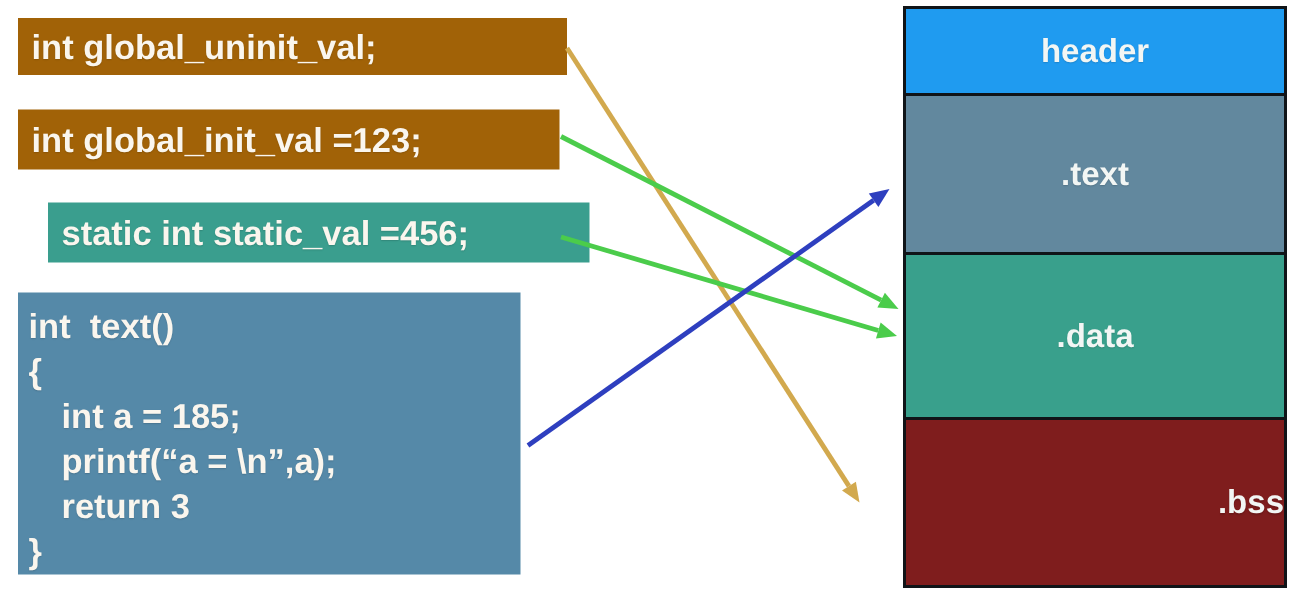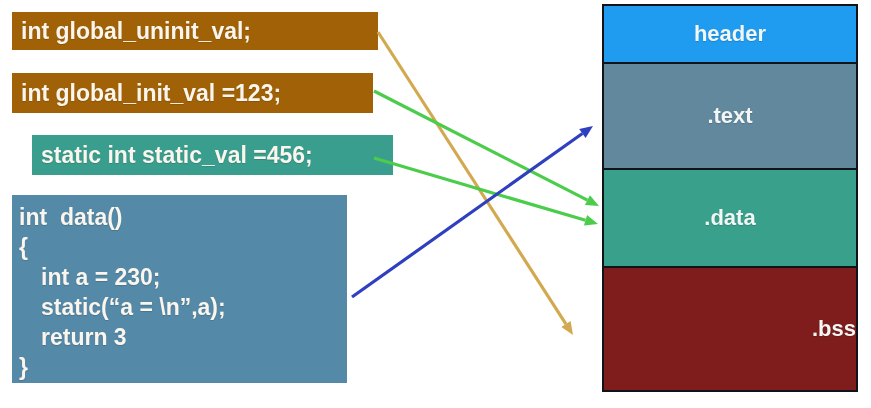--- a/index.html
+++ b/index.html
@@ -58,21 +58,21 @@
     justify-content: center;
     color: #f2f6f4;
     font-weight: bold;
     font-size: 22px;
     border-bottom: 2px solid #101418;
     text-shadow: 0 1px 1px rgba(0,0,0,0.15);
   }
   .mem-section:last-child { border-bottom: none; }
   #sec-header { height: 58px;  }
   #sec-text   { height: 106px; }
-  #sec-data   { height: 98px; }
+  #sec-data   { height: 110px; }
   #sec-bss    { flex: 1; }
 
   #arrow-layer {
     position: absolute;
     left: 0; top: 0;
     width: 871px; height: 408px;
     pointer-events: none;
   }
 </style>
 </head>
@@ -86,24 +86,24 @@
 
   <div class="code-box" id="box-global-init" style="background: #a16207;">
     <span>int global_init_val =123;</span>
   </div>
 
   <div class="code-box" id="box-static-val" style="background: rgb(58, 158, 142); margin-left: 20px;">
     <span>static int static_val =456;</span>
   </div>
 
   <div class="code-box" id="box-main" style="background: rgb(85, 137, 168);">
-    <div class="code-line">int  data()</div>
+    <div class="code-line">int  text()</div>
     <div class="code-line">{</div>
-    <div class="code-line indent">int a = 230;</div>
-    <div class="code-line indent">static(“a = \n”,a);</div>
+    <div class="code-line indent">int a = 185;</div>
+    <div class="code-line indent">printf(“a = \n”,a);</div>
     <div class="code-line indent">return 3</div>
     <div class="code-line">}</div>
   </div>
 
   <div id="memory-column">
     <div class="mem-section" id="sec-header" style="background: rgb(31, 155, 240);">
       <span>header</span>
     </div>
     <div class="mem-section" id="sec-text" style="background: rgb(98, 136, 158);">
       <span>.text</span>

